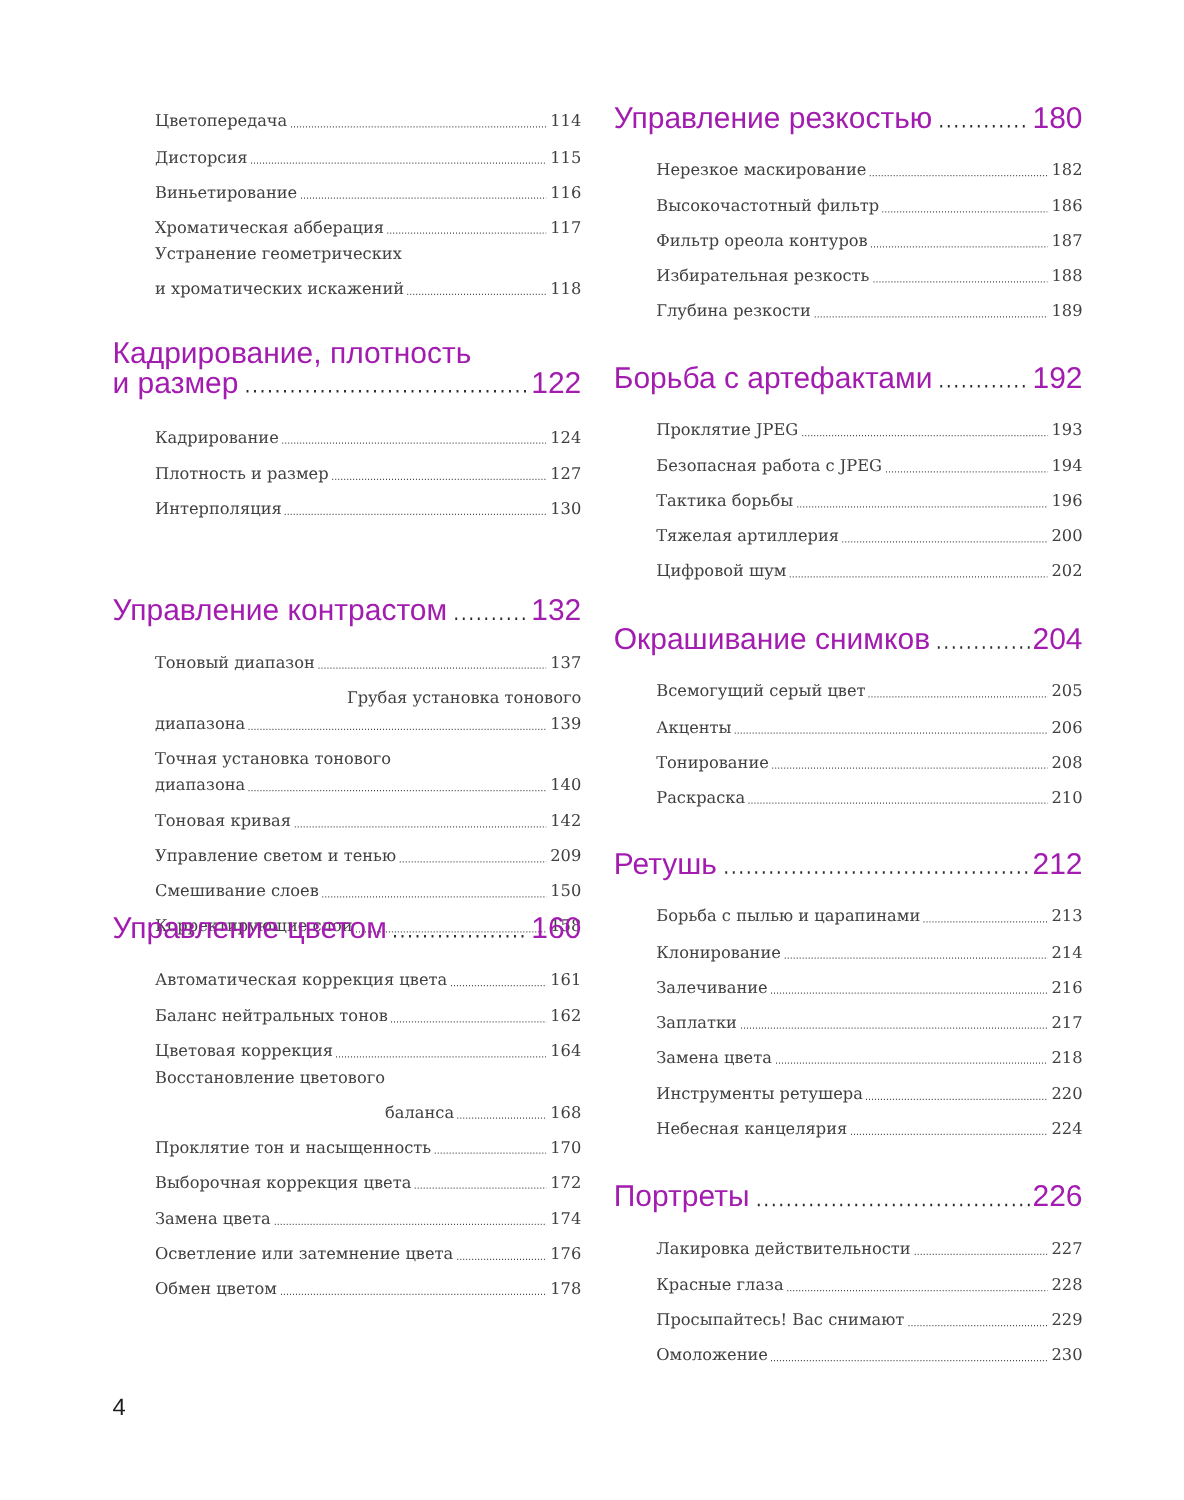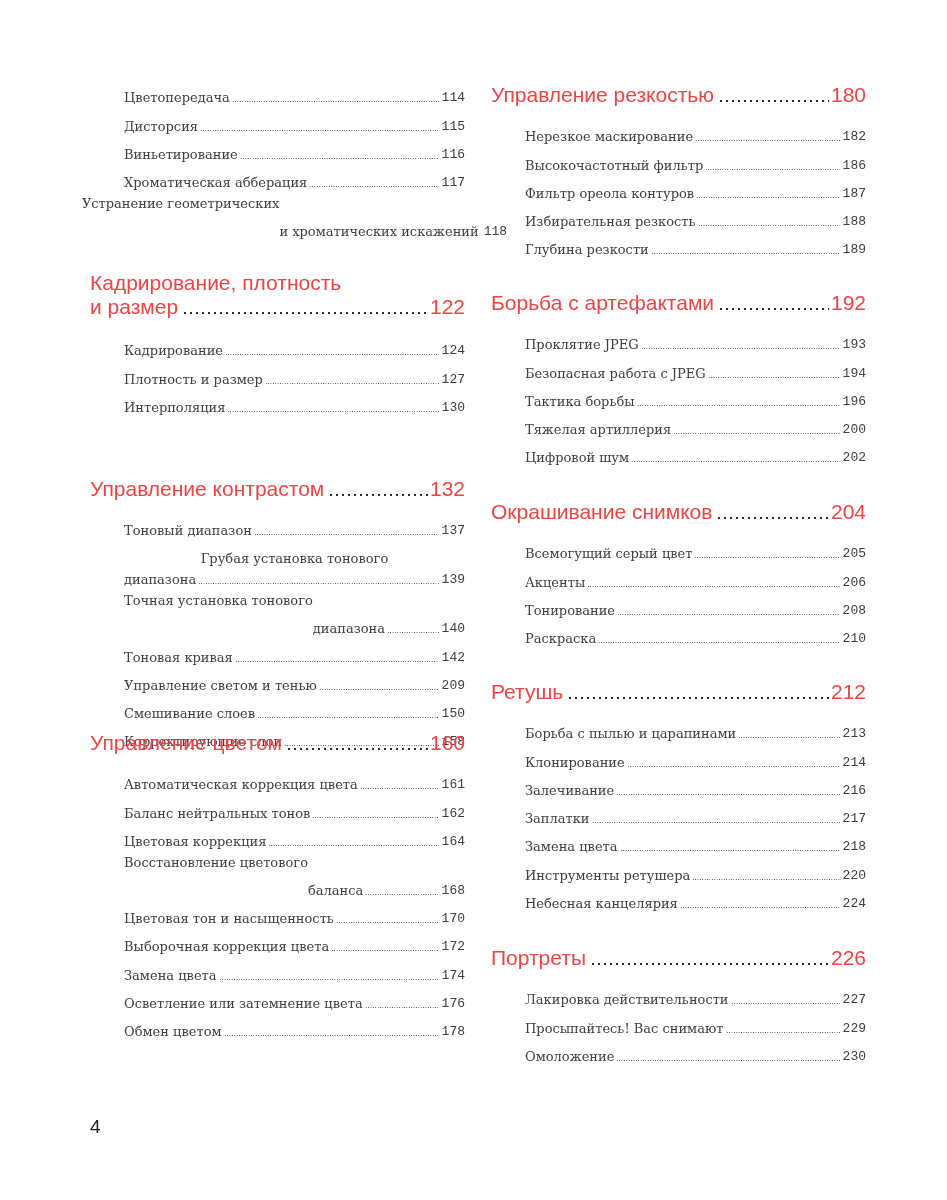--- a/index.html
+++ b/index.html
@@ -4,21 +4,21 @@
 <style>
   html, body { margin: 0; padding: 0; background: #ffffff; }
   body { width: 947px; height: 1200px; position: relative; overflow: hidden; color: #2a2a2a; }
   .col { position: absolute; top: 0; }
   .col-left { left: 90px; width: 375px; }
   .col-right { left: 491px; width: 375px; }
 
   .section { position: absolute; left: 0; width: 100%; }
   .sec-title {
     font-family: "Liberation Sans", sans-serif;
-    font-size: 21px; color: #ef4444;
+    font-size: 24px; color: #a21caf;
     line-height: 24px;
     display: flex; align-items: flex-end;
   }
   .sec-title .t { white-space: nowrap; }
   .sec-title .dots {
     flex: 1; margin: 0 2px 5px 4px; height: 2px;
     background-image: radial-gradient(circle, #2a2a2a 0.9px, transparent 1.1px);
     background-size: 6px 2px; background-repeat: repeat-x; background-position: left center;
   }
   .sec-title .p { white-space: nowrap; text-align: right; }
@@ -31,21 +31,21 @@
     line-height: 21px; height: 28.3px;
     display: flex; align-items: flex-end;
   }
   .item.two { height: 49px; }
   .item .label { white-space: nowrap; }
   .item .dots {
     flex: 1; margin: 0 3px 6px 2px; height: 1px;
     background-image: radial-gradient(circle, #444 0.5px, transparent 0.7px);
     background-size: 2.4px 1px; background-repeat: repeat-x;
   }
-  .item .p { white-space: nowrap; font-family: Liberation Mono, monospace; }
+  .item .p { white-space: nowrap; }
   .item .l2 { display: flex; align-items: flex-end; width: 100%; }
 
   .page-number {
     position: absolute; left: 90px; top: 1116px;
     font-family: "Liberation Sans", sans-serif; font-size: 19px; color: #1e1e1e;
   }
 </style>
 </head>
 <body>
 
@@ -66,21 +66,21 @@
       <div class="item">
           <span class="label">Виньетирование</span>
           <span class="dots"></span>
           <span class="p">116</span>
         </div>
       <div class="item">
           <span class="label">Хроматическая абберация</span>
           <span class="dots"></span>
           <span class="p">117</span>
         </div>
-      <div class="item two" style="flex-direction:row;align-items:stretch;justify-content:center;">
+      <div class="item two" style="flex-direction:column;align-items:stretch;justify-content:space-between;">
         <span class="label">Устранение геометрических</span>
         <div class="l2">
             <span class="label">и хроматических искажений</span>
             <span class="dots"></span>
             <span class="p">118</span>
           </div>
       </div>
     </div>
   </div>
 
@@ -119,29 +119,29 @@
         <span class="t">Управление контрастом</span>
         <span class="dots"></span>
         <span class="p">132</span>
       </div>
     <div class="items" style="margin-top:12px">
       <div class="item">
           <span class="label">Тоновый диапазон</span>
           <span class="dots"></span>
           <span class="p">137</span>
         </div>
-      <div class="item two" style="flex-direction:column;align-items:center;justify-content:flex-end;">
+      <div class="item two" style="flex-direction:column;align-items:flex-end;justify-content:flex-end;">
         <span class="label">Грубая установка тонового</span>
         <div class="l2">
             <span class="label">диапазона</span>
             <span class="dots"></span>
             <span class="p">139</span>
           </div>
       </div>
-      <div class="item two" style="flex-direction:row;align-items:stretch;justify-content:flex-end;">
+      <div class="item two" style="flex-direction:column;align-items:stretch;justify-content:flex-end;">
         <span class="label">Точная установка тонового</span>
         <div class="l2">
             <span class="label">диапазона</span>
             <span class="dots"></span>
             <span class="p">140</span>
           </div>
       </div>
       <div class="item">
           <span class="label">Тоновая кривая</span>
           <span class="dots"></span>
@@ -189,21 +189,21 @@
         </div>
       <div class="item two" style="flex-direction:row;align-items:stretch;justify-content:flex-end;">
         <span class="label">Восстановление цветового</span>
         <div class="l2">
             <span class="label">баланса</span>
             <span class="dots"></span>
             <span class="p">168</span>
           </div>
       </div>
       <div class="item">
-          <span class="label">Цветовая тон и насыщенность</span>
+          <span class="label">Проклятие тон и насыщенность</span>
           <span class="dots"></span>
           <span class="p">170</span>
         </div>
       <div class="item">
           <span class="label">Выборочная коррекция цвета</span>
           <span class="dots"></span>
           <span class="p">172</span>
         </div>
       <div class="item">
           <span class="label">Замена цвета</span>
@@ -377,20 +377,25 @@
         <span class="dots"></span>
         <span class="p">226</span>
       </div>
     <div class="items" style="margin-top:12px">
       <div class="item">
           <span class="label">Лакировка действительности</span>
           <span class="dots"></span>
           <span class="p">227</span>
         </div>
       <div class="item">
+          <span class="label">Красные глаза</span>
+          <span class="dots"></span>
+          <span class="p">228</span>
+        </div>
+      <div class="item">
           <span class="label">Просыпайтесь! Вас снимают</span>
           <span class="dots"></span>
           <span class="p">229</span>
         </div>
       <div class="item">
           <span class="label">Омоложение</span>
           <span class="dots"></span>
           <span class="p">230</span>
         </div>
     </div>

